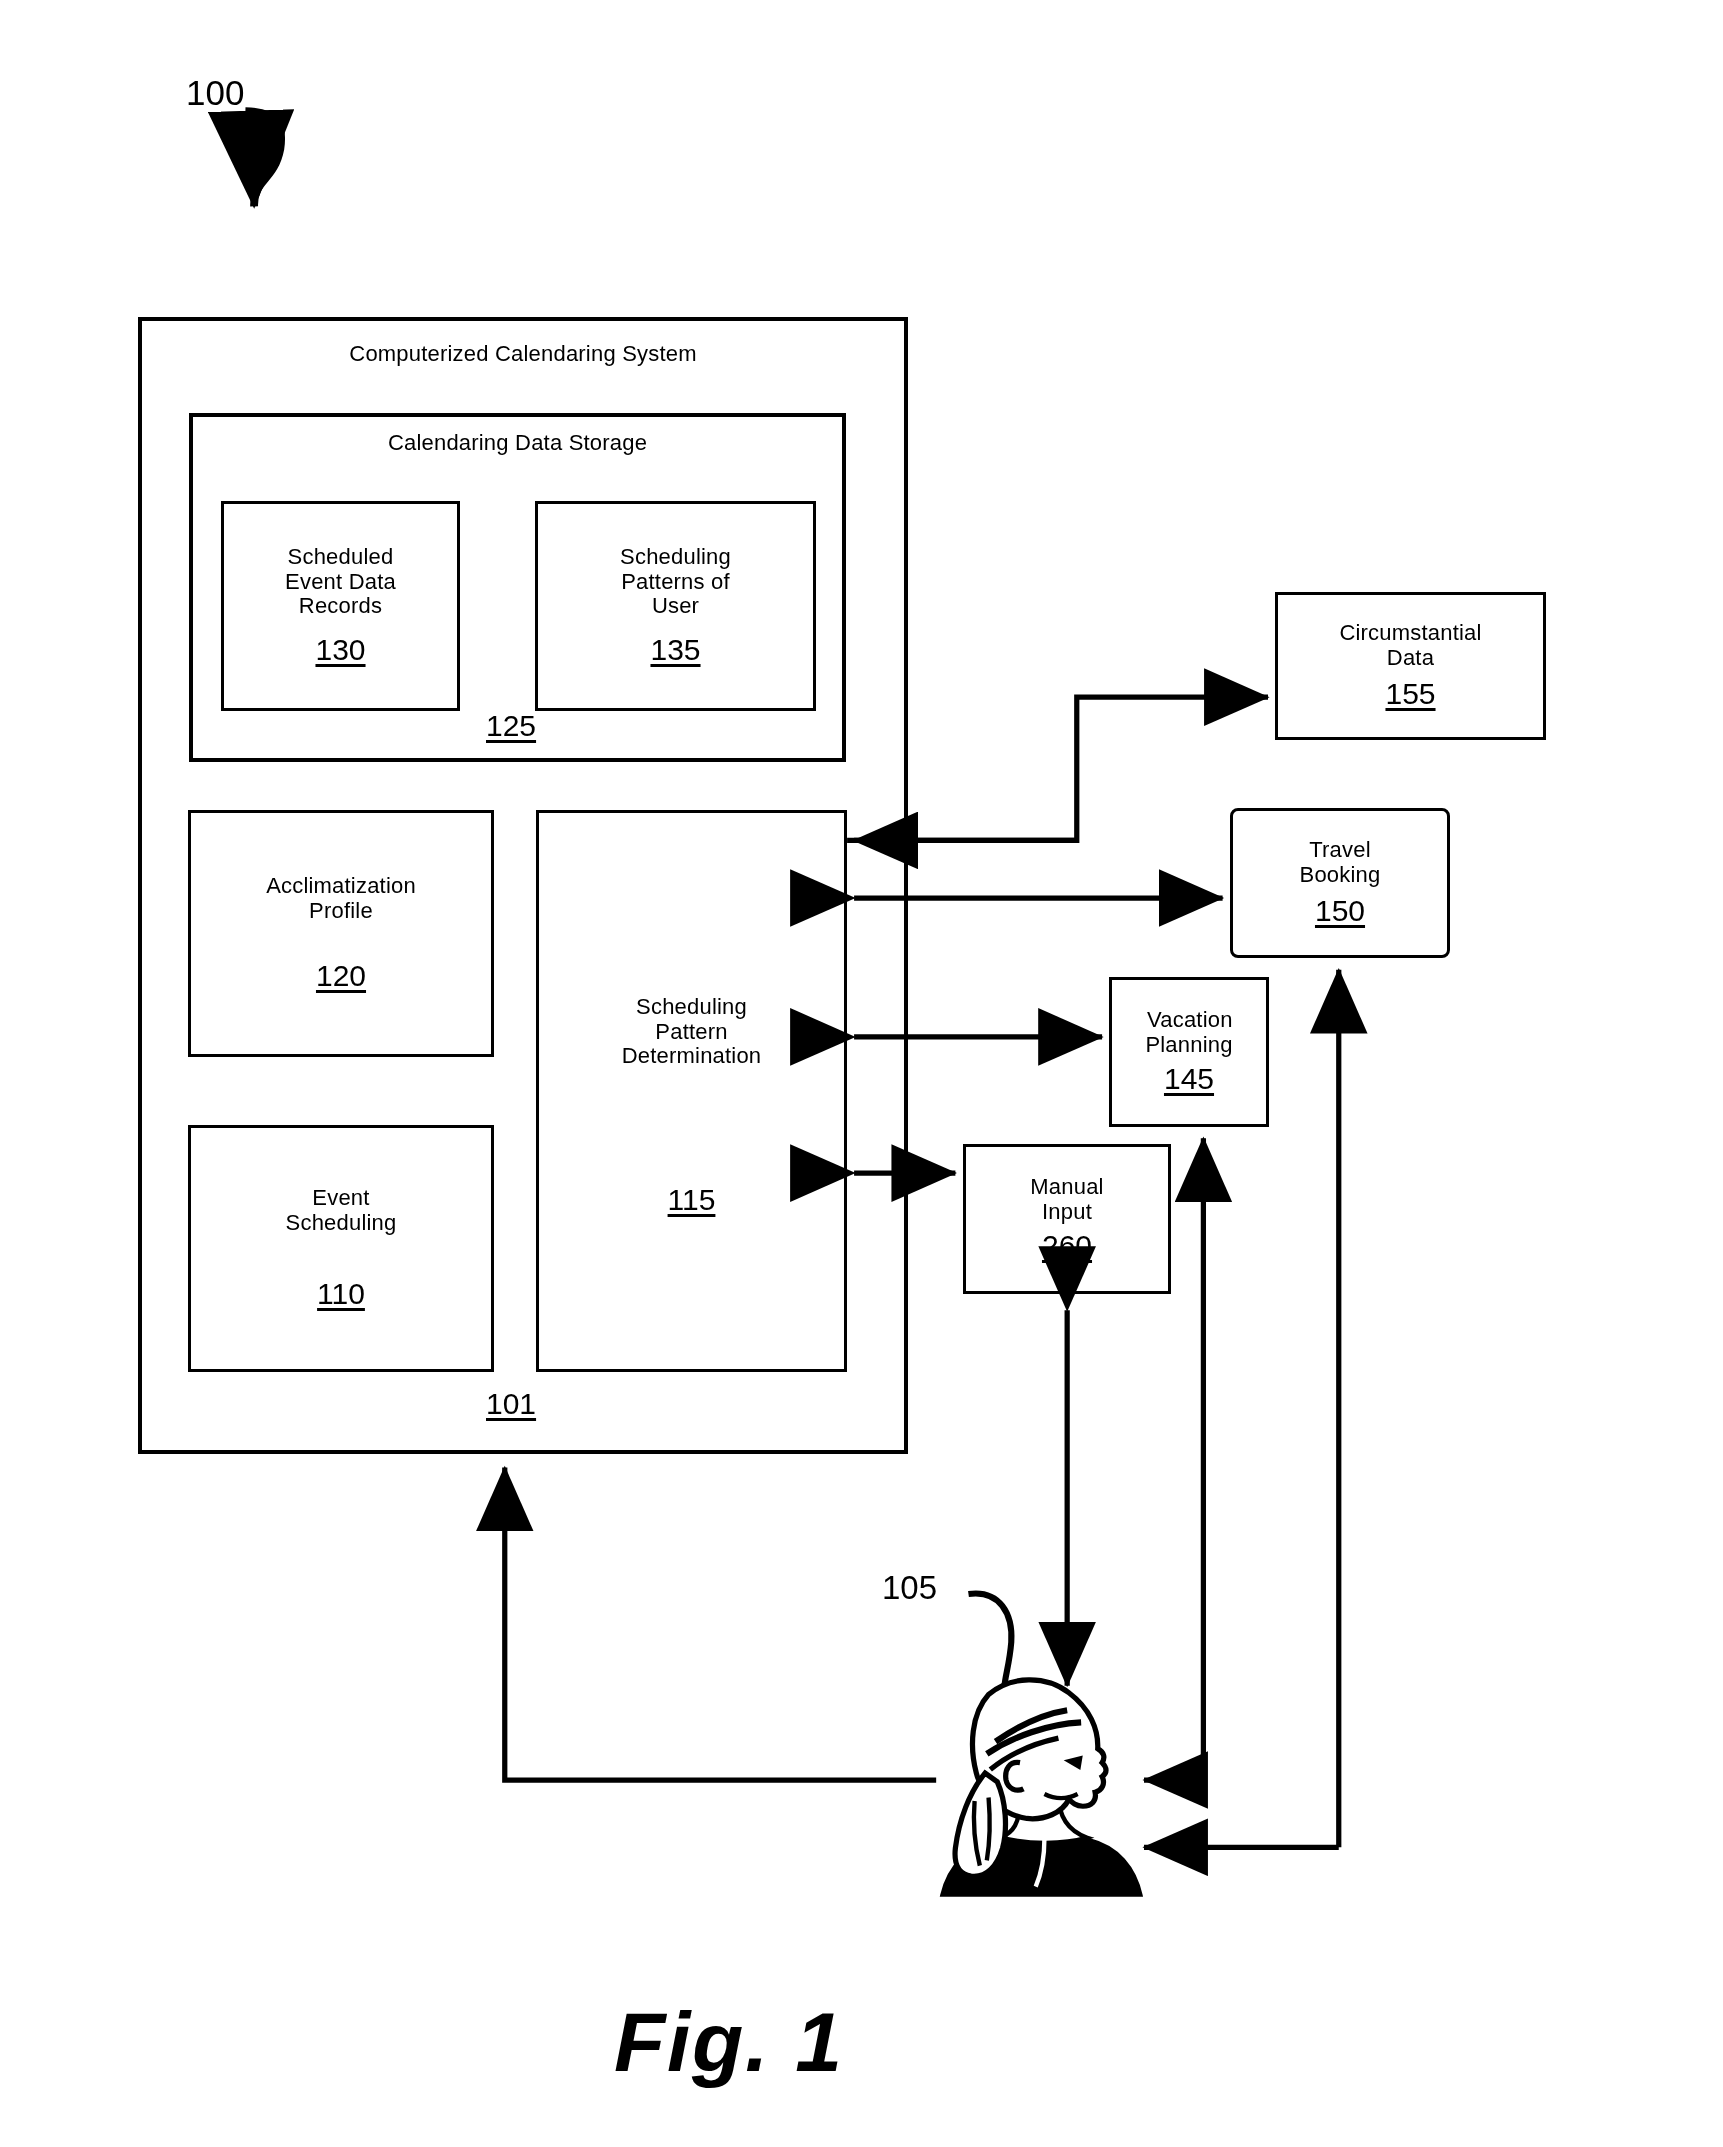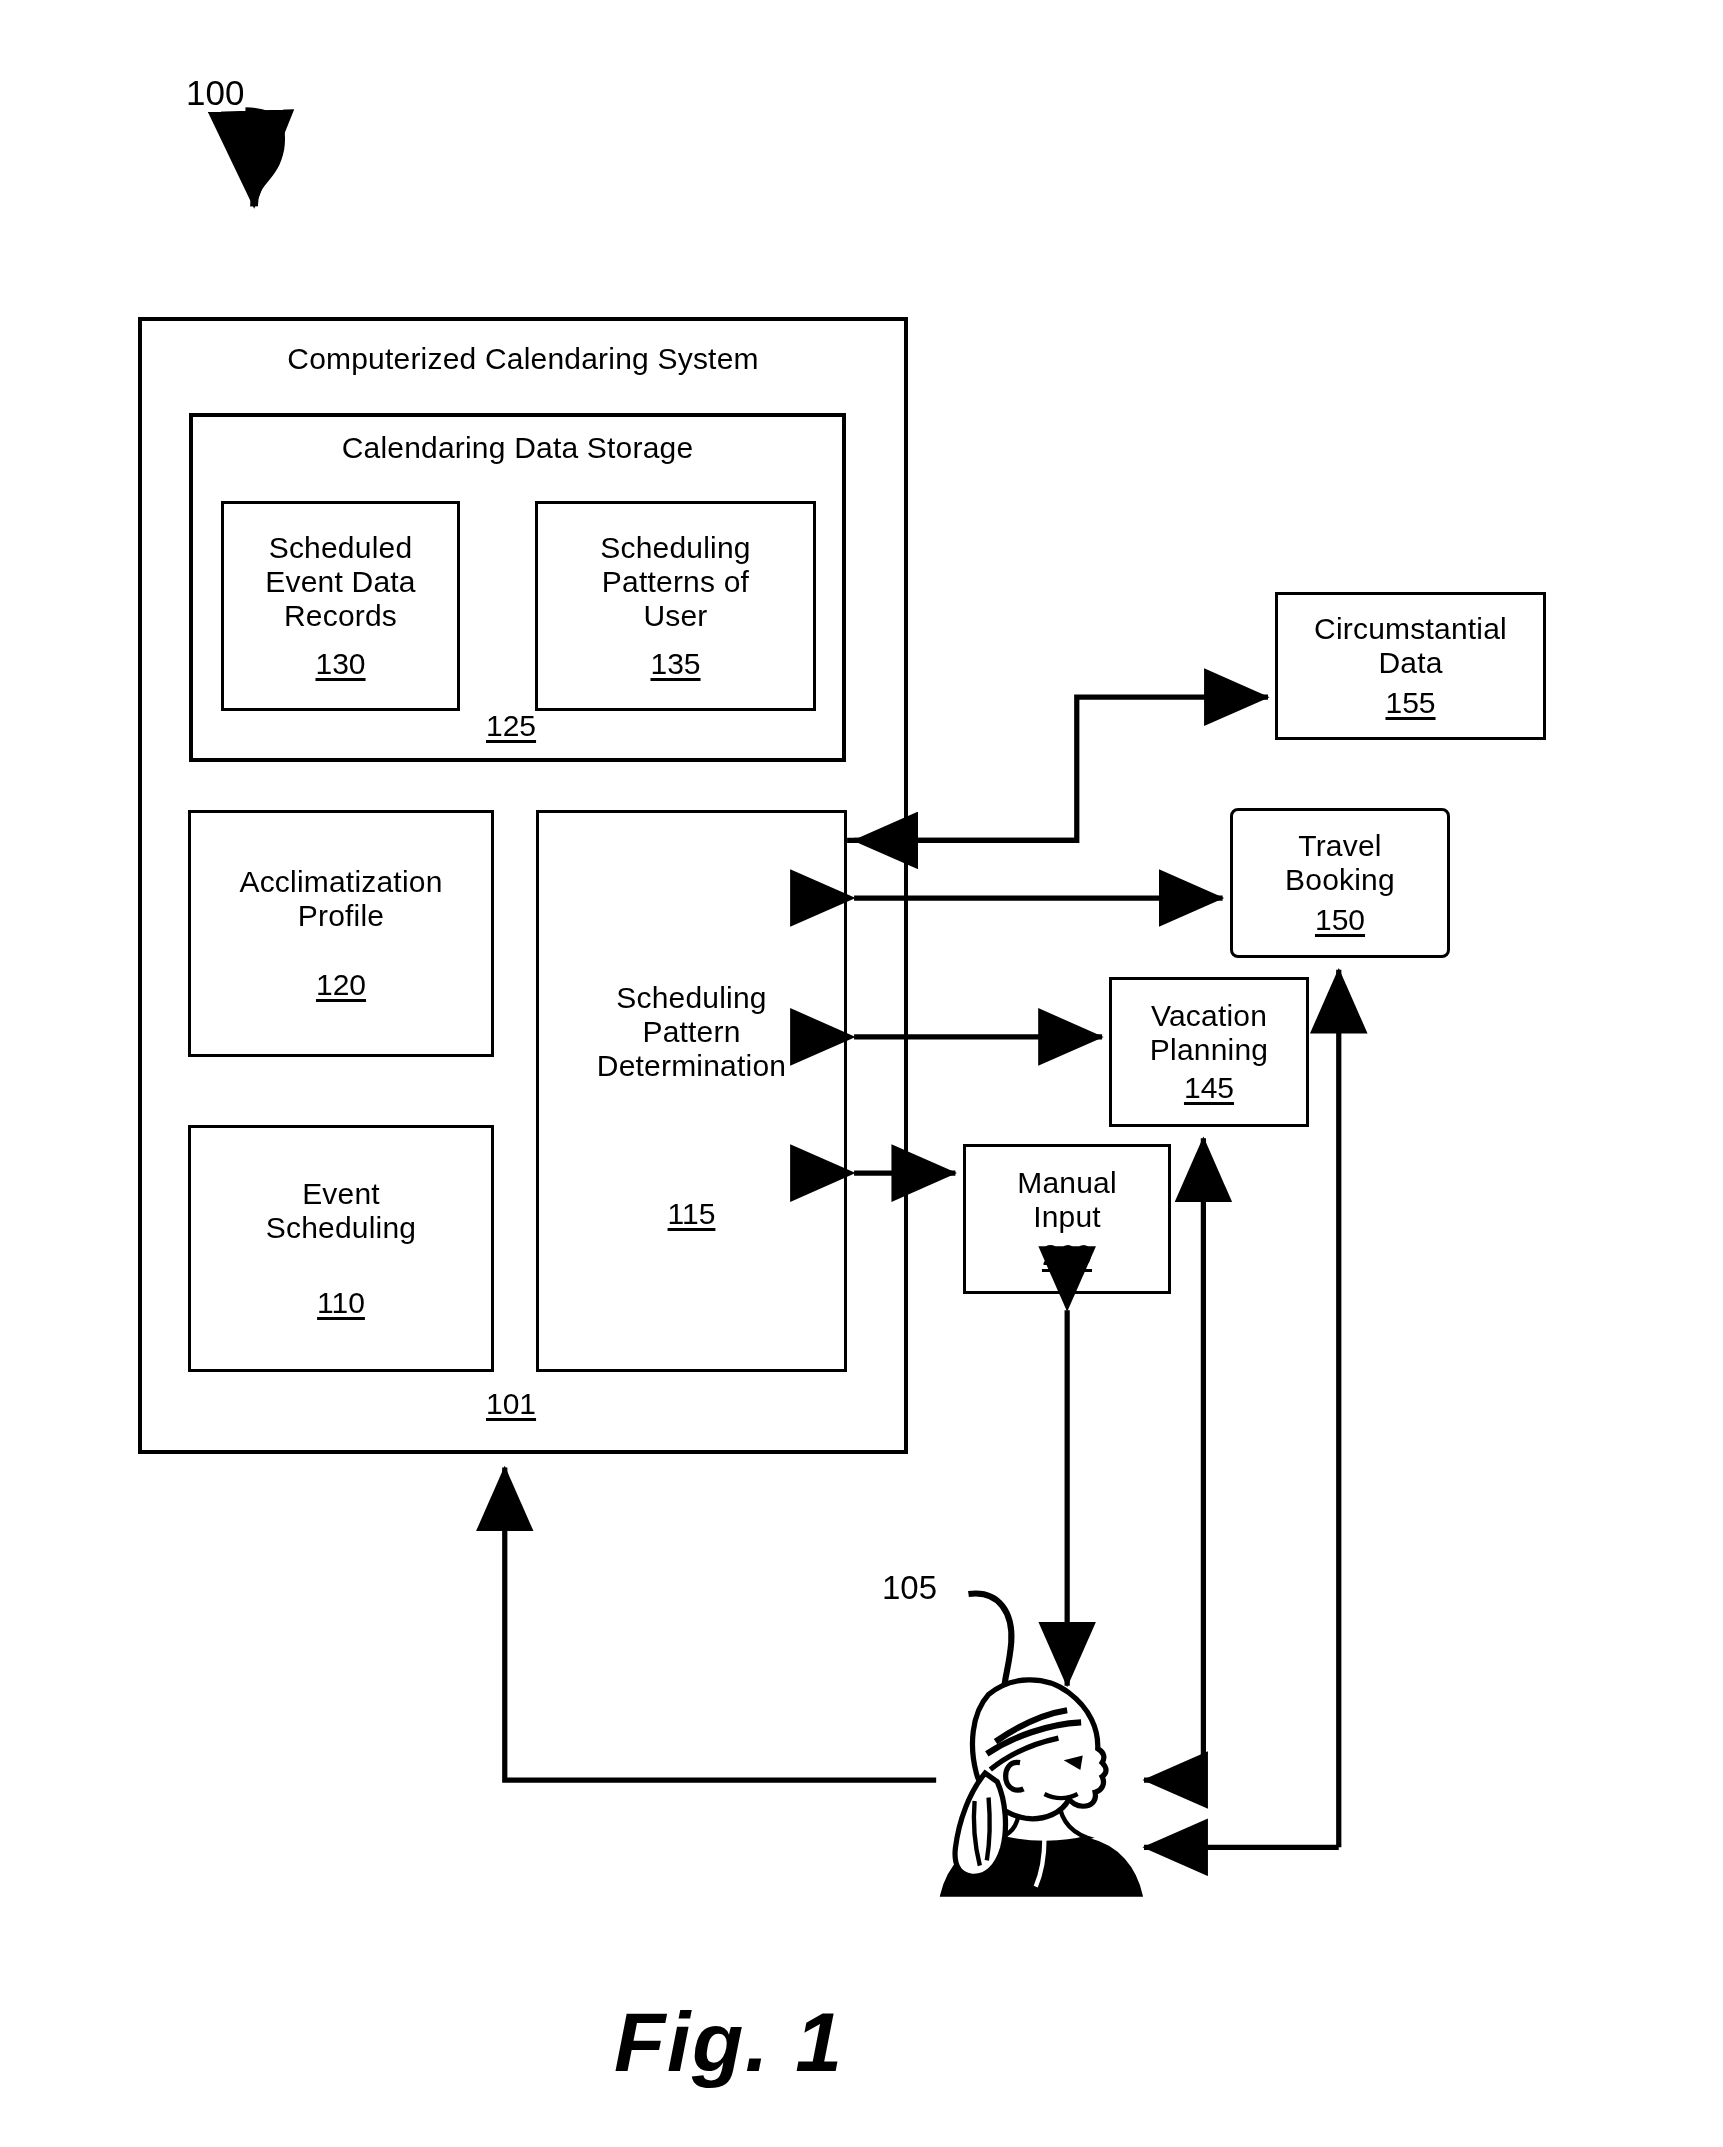--- a/index.html
+++ b/index.html
@@ -36,21 +36,21 @@
     color: #000000;
   }
   .box.outer    { border-width: 4.4px; }
   .box.storage  { border-width: 4.4px; }
   .label-line {
     display: block;
     line-height: 1.13;
     white-space: pre;
   }
   .box-title {
-    font-size: 30px;
+    font-size: 22px;
     letter-spacing: 0.2px;
   }
   .ref-num {
     font-size: 30px;
     text-decoration: underline;
     text-underline-offset: 4.4px;
     text-decoration-thickness: 2.6px;
   }
   
   .ref-float {
@@ -214,21 +214,21 @@
 Data</span>
     <span class="ref-num">155</span>
   </div>
 
   <div class="box" style="left:1230px; top:808px; width:220px; height:150px; justify-content:center; gap:7px;border-radius:8px;">
     <span class="label-line box-title">Travel
 Booking</span>
     <span class="ref-num">150</span>
   </div>
 
-  <div class="box" style="left:1109px; top:977px; width:200px; height:150px; justify-content:center; gap:3.5px;">
+  <div class="box" style="left:1109px; top:977px; width:160px; height:150px; justify-content:center; gap:3.5px;text-align:right;">
     <span class="label-line box-title">Vacation
 Planning</span>
     <span class="ref-num">145</span>
   </div>
 
   <div class="box" style="left:963px; top:1144px; width:208px; height:150px; justify-content:center; gap:3.5px;">
     <span class="label-line box-title">Manual
 Input</span>
     <span class="ref-num">260</span>
   </div>

